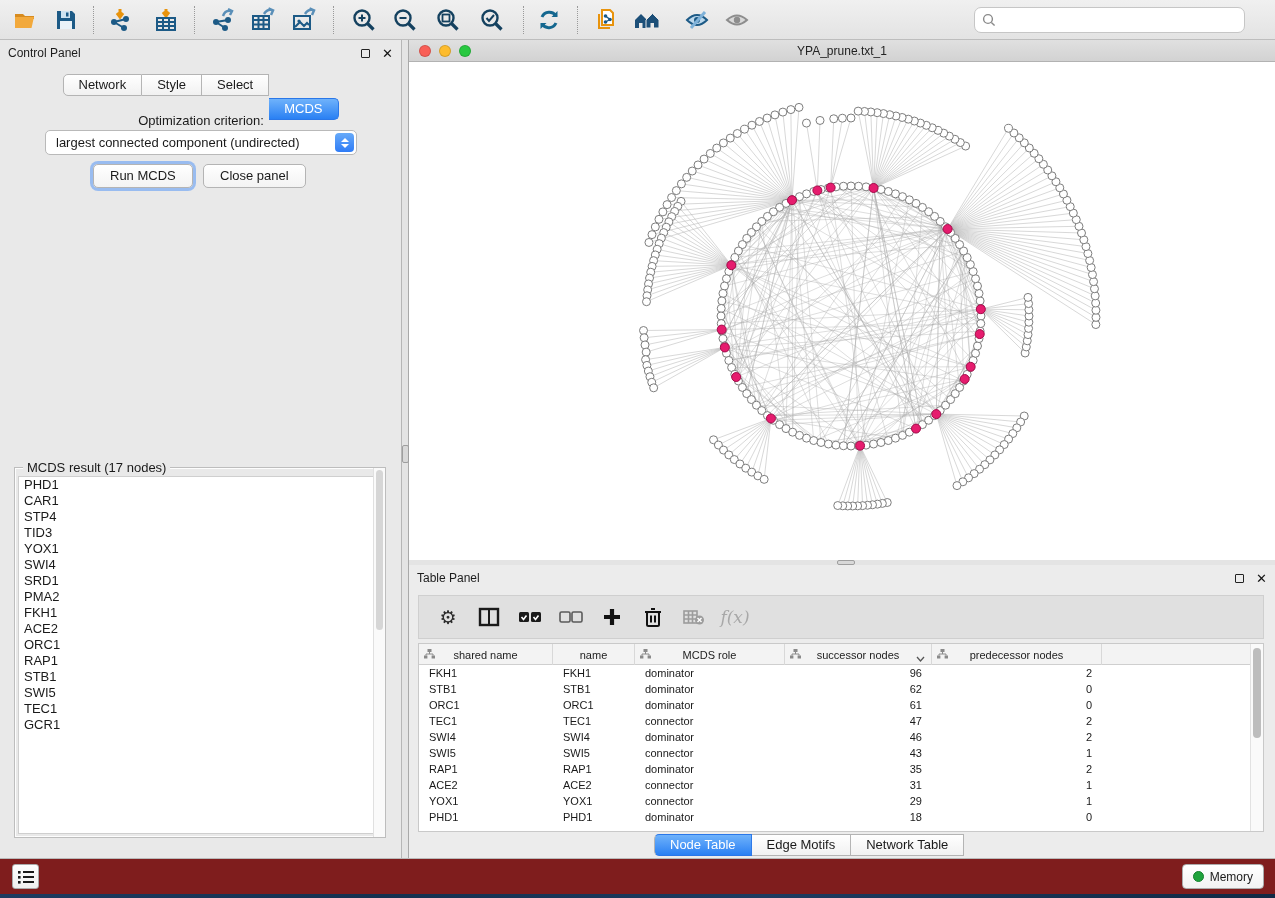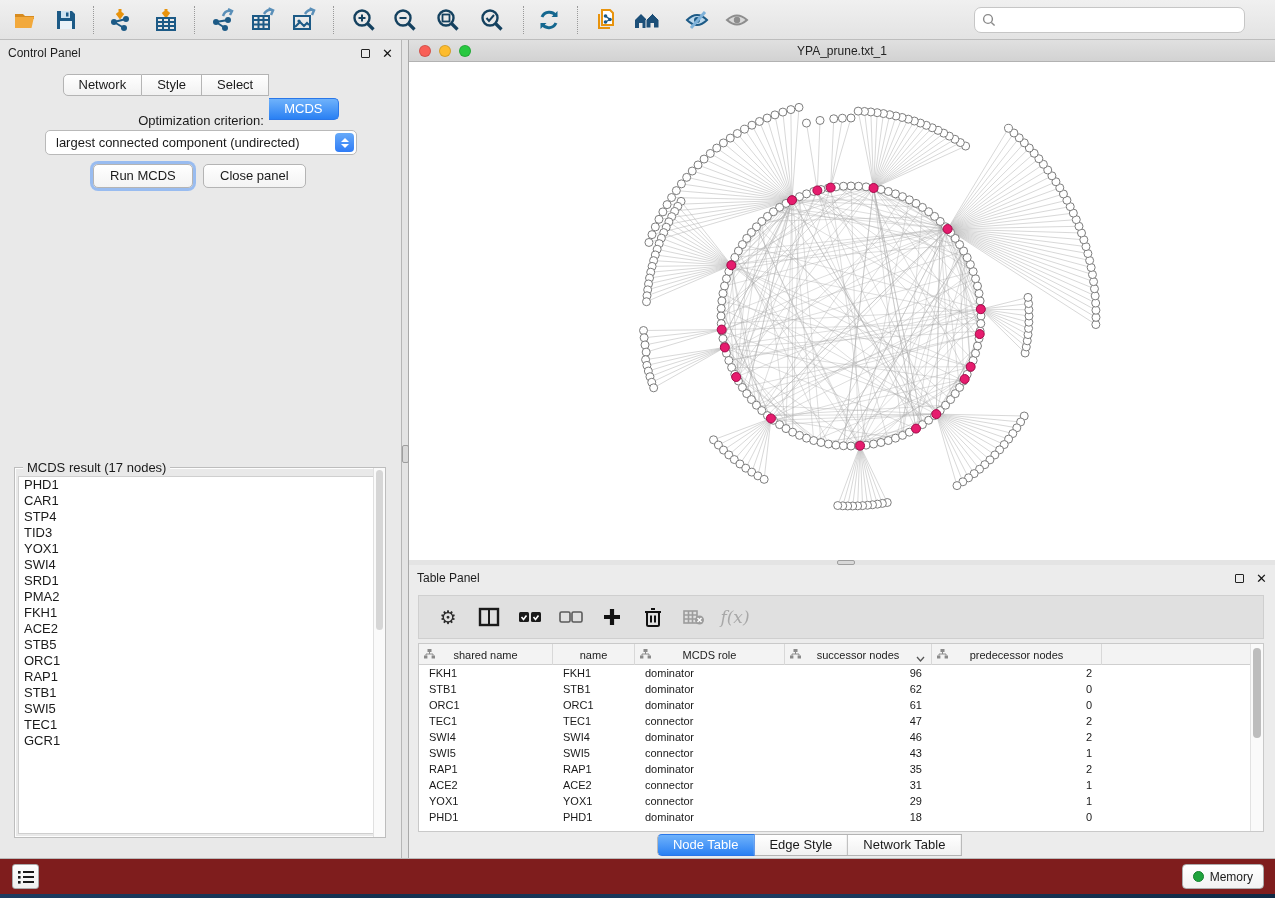--- a/index.html
+++ b/index.html
@@ -261,21 +261,20 @@
         <div class="mcds-item">PHD1</div>
         <div class="mcds-item">CAR1</div>
         <div class="mcds-item">STP4</div>
         <div class="mcds-item">TID3</div>
         <div class="mcds-item">YOX1</div>
         <div class="mcds-item">SWI4</div>
         <div class="mcds-item">SRD1</div>
         <div class="mcds-item">PMA2</div>
         <div class="mcds-item">FKH1</div>
         <div class="mcds-item">ACE2</div>
-        <div class="mcds-item">STB5</div>
         <div class="mcds-item">ORC1</div>
         <div class="mcds-item">RAP1</div>
         <div class="mcds-item">STB1</div>
         <div class="mcds-item">SWI5</div>
         <div class="mcds-item">TEC1</div>
         <div class="mcds-item">GCR1</div>
       </div>
     <div id="result-scroll">
         <div id="result-thumb"></div>
       </div>
@@ -1157,21 +1156,21 @@
           <div class="tcell" style="width: 170px; text-align: right;">0</div>
         </div>
       </div>
     <div id="nt-scroll">
         <div id="nt-thumb"></div>
       </div>
   </div>
 
   <div id="tp-tabs" class="seg-ctrl">
       <div class="seg-btn seg-active">Node Table</div>
-      <div class="seg-btn">Edge Style</div>
+      <div class="seg-btn">Edge Motifs</div>
       <div class="seg-btn">Network Table</div>
       <div class="seg-btn">Motifs</div>
     </div>
 </div>
 
 <div id="status-bar" class="abs">
   <div id="list-btn">
     <svg width="18" height="16" viewBox="0 0 18 16">
         <g stroke="#1a1a1a" stroke-width="2.2">
           <path d="M6 3 h11 M6 8 h11 M6 13 h11"></path>

